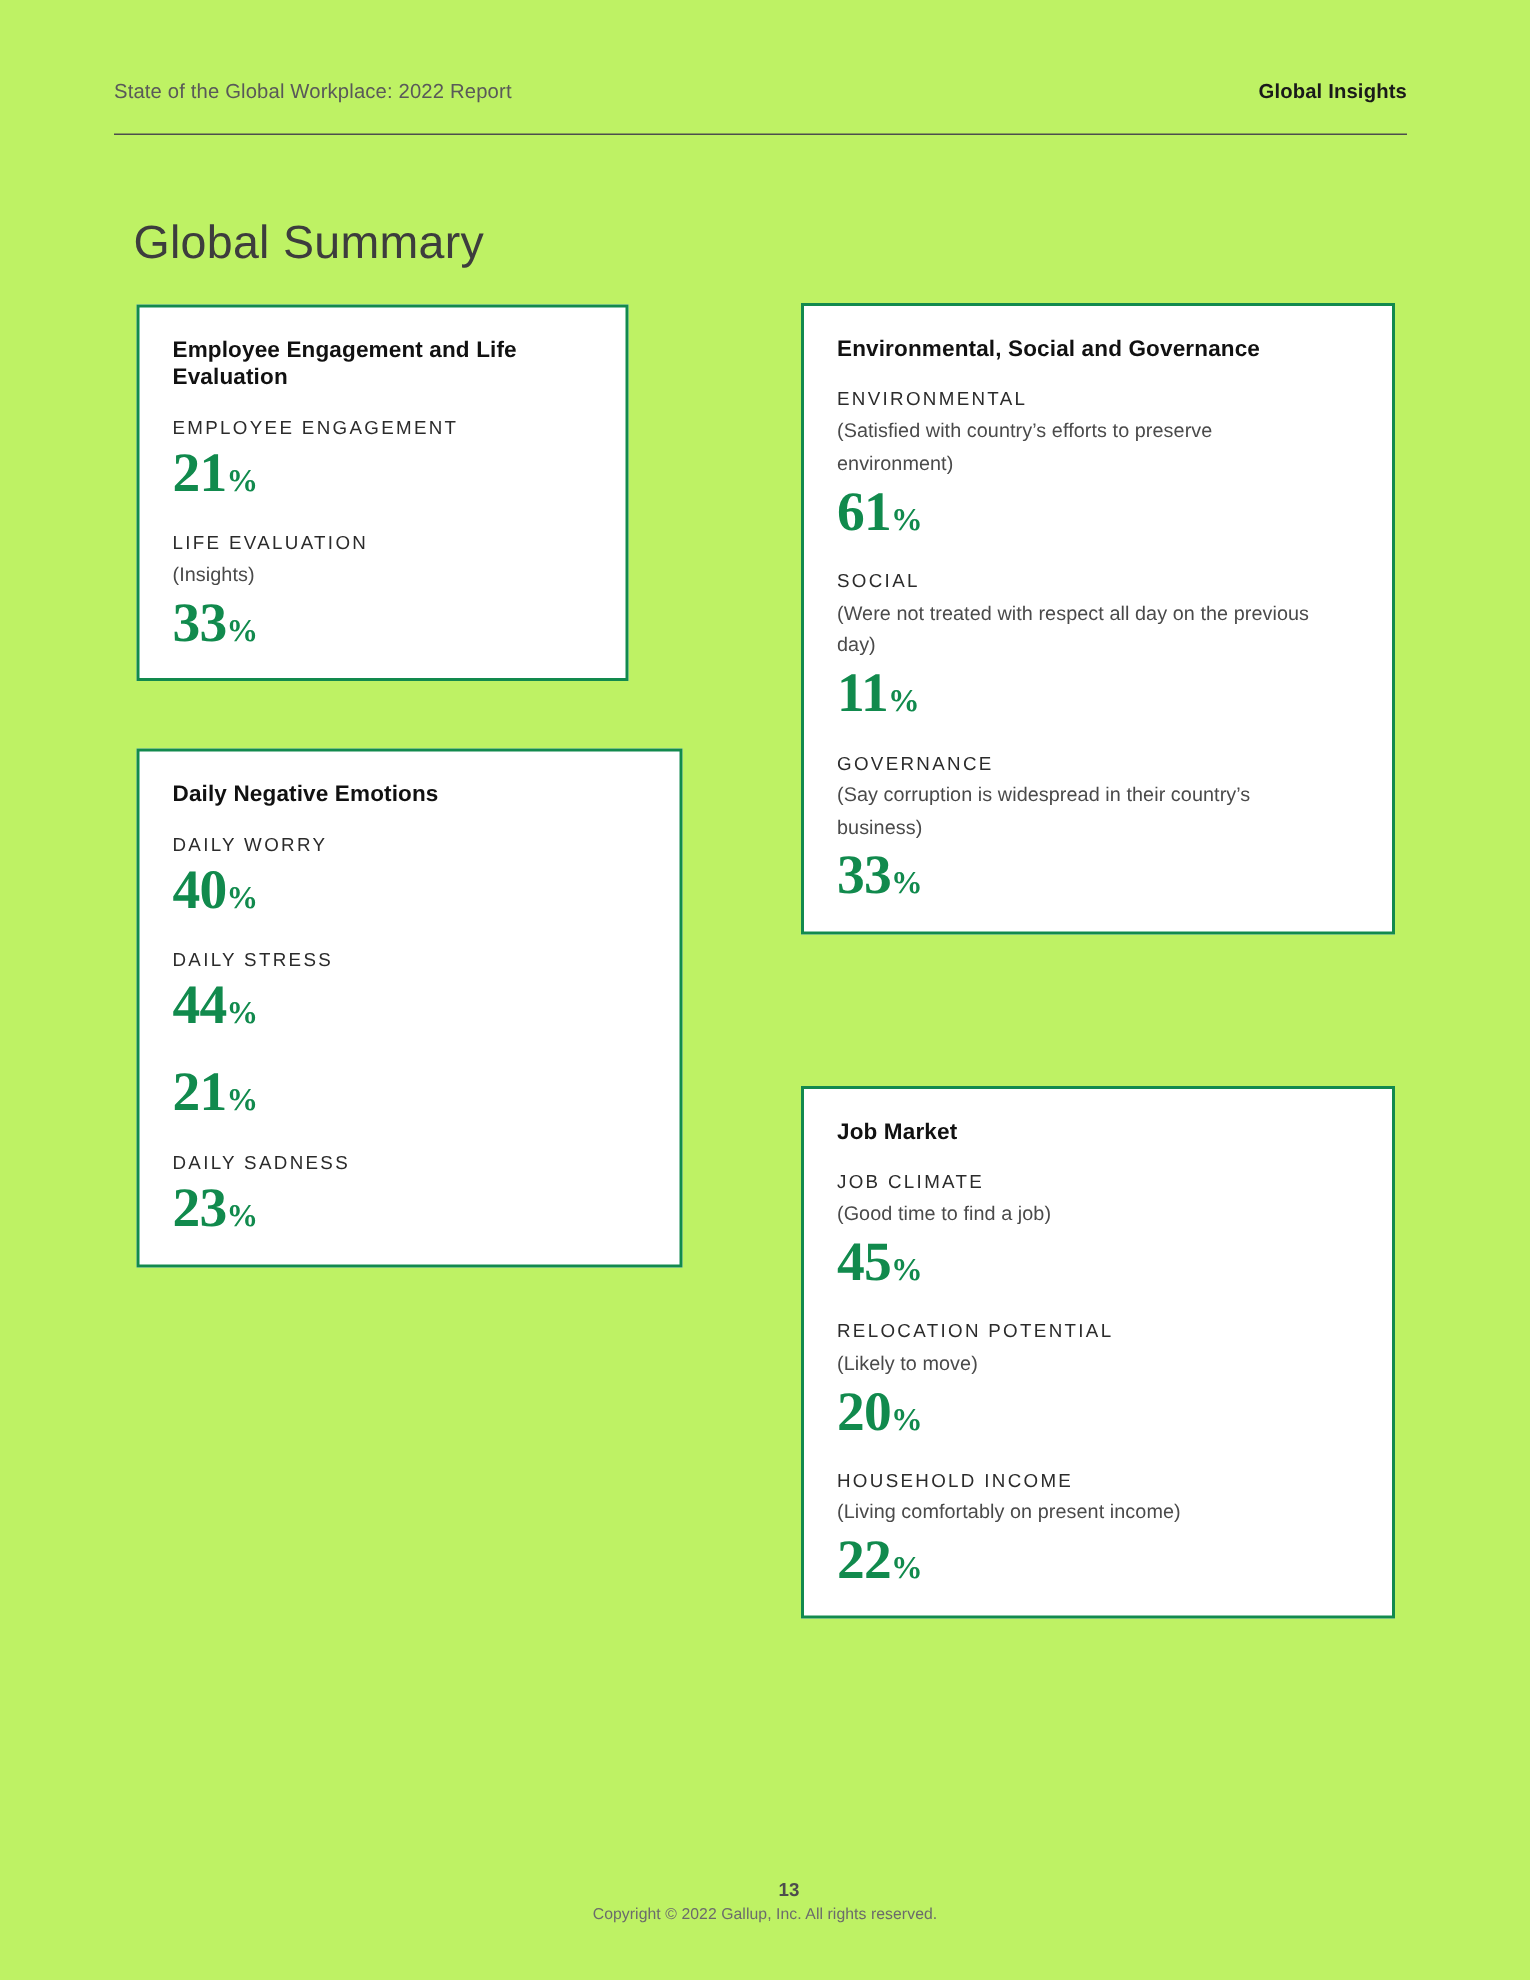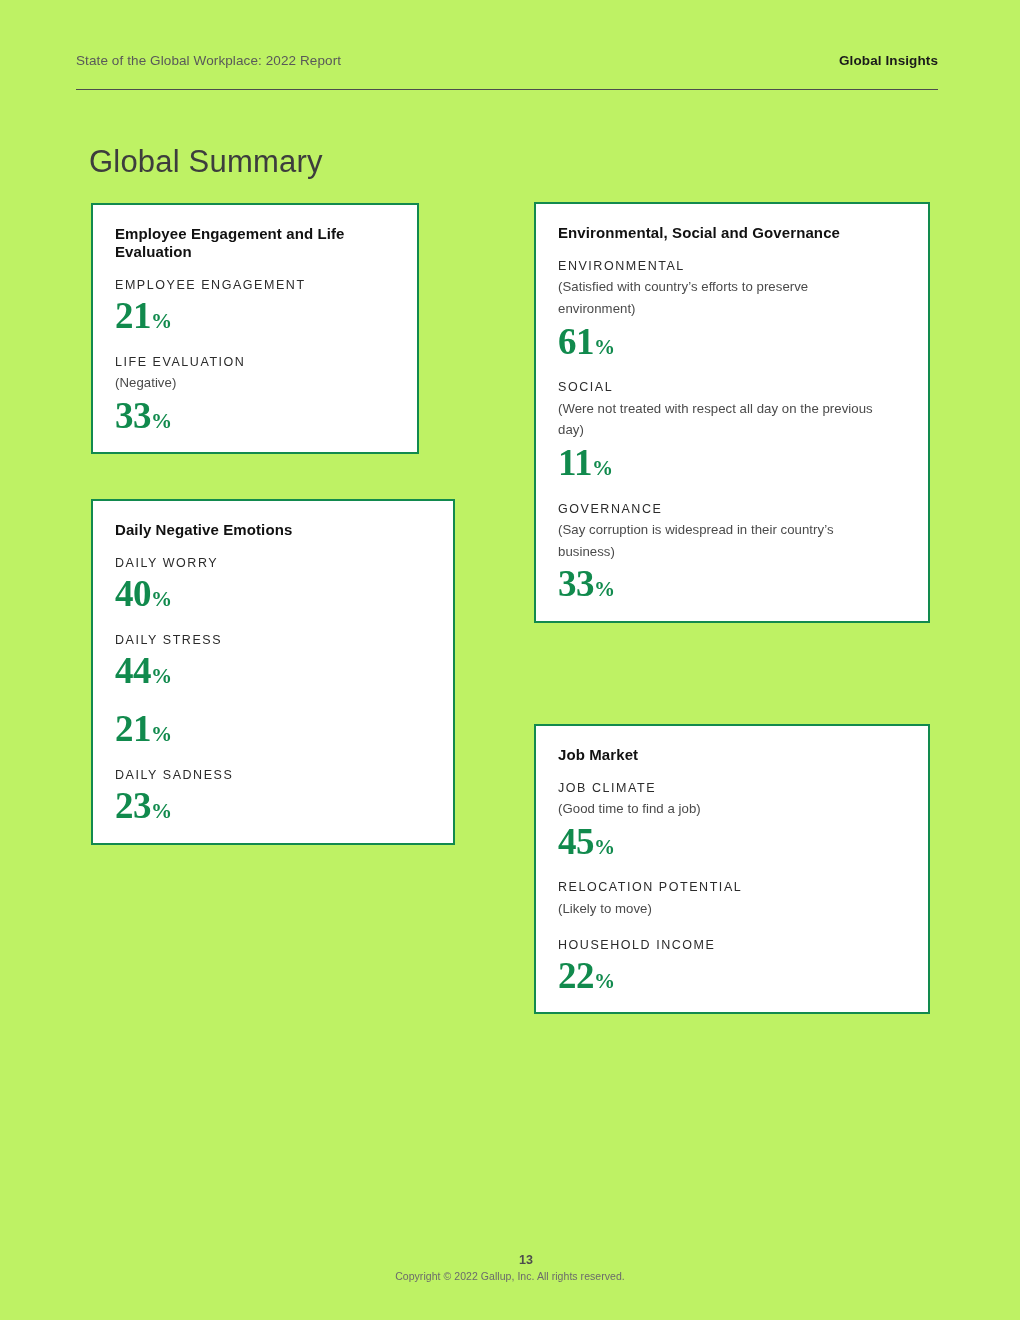--- a/index.html
+++ b/index.html
@@ -170,21 +170,21 @@
     <div class="card-inner">
       <h2 class="card-title">Employee Engagement and Life Evaluation</h2>
 
       <div class="metric">
         <p class="metric-label">EMPLOYEE ENGAGEMENT</p>
         <p class="metric-value"><span>21</span><span class="pct">%</span></p>
       </div>
 
       <div class="metric">
         <p class="metric-label">LIFE EVALUATION</p>
-        <p class="metric-sub">(Negative)</p>
+        <p class="metric-sub">(Insights)</p>
         <p class="metric-value"><span>33</span><span class="pct">%</span></p>
       </div>
     </div>
   </section>
 
   <section class="card" id="card-emotions">
     <div class="card-inner">
       <h2 class="card-title">Daily Negative Emotions</h2>
 
       <div class="metric">
@@ -238,24 +238,26 @@
 
       <div class="metric">
         <p class="metric-label">JOB CLIMATE</p>
         <p class="metric-sub">(Good time to find a job)</p>
         <p class="metric-value"><span>45</span><span class="pct">%</span></p>
       </div>
 
       <div class="metric">
         <p class="metric-label">RELOCATION POTENTIAL</p>
         <p class="metric-sub">(Likely to move)</p>
+        <p class="metric-value"><span>20</span><span class="pct">%</span></p>
       </div>
 
       <div class="metric">
         <p class="metric-label">HOUSEHOLD INCOME</p>
+        <p class="metric-sub">(Living comfortably on present income)</p>
         <p class="metric-value"><span>22</span><span class="pct">%</span></p>
       </div>
     </div>
   </section>
 
   <div class="footer">
     <p class="footer-page-number">13</p>
     <p class="footer-copyright">Copyright © 2022 Gallup, Inc. All rights reserved.</p>
   </div>
 

